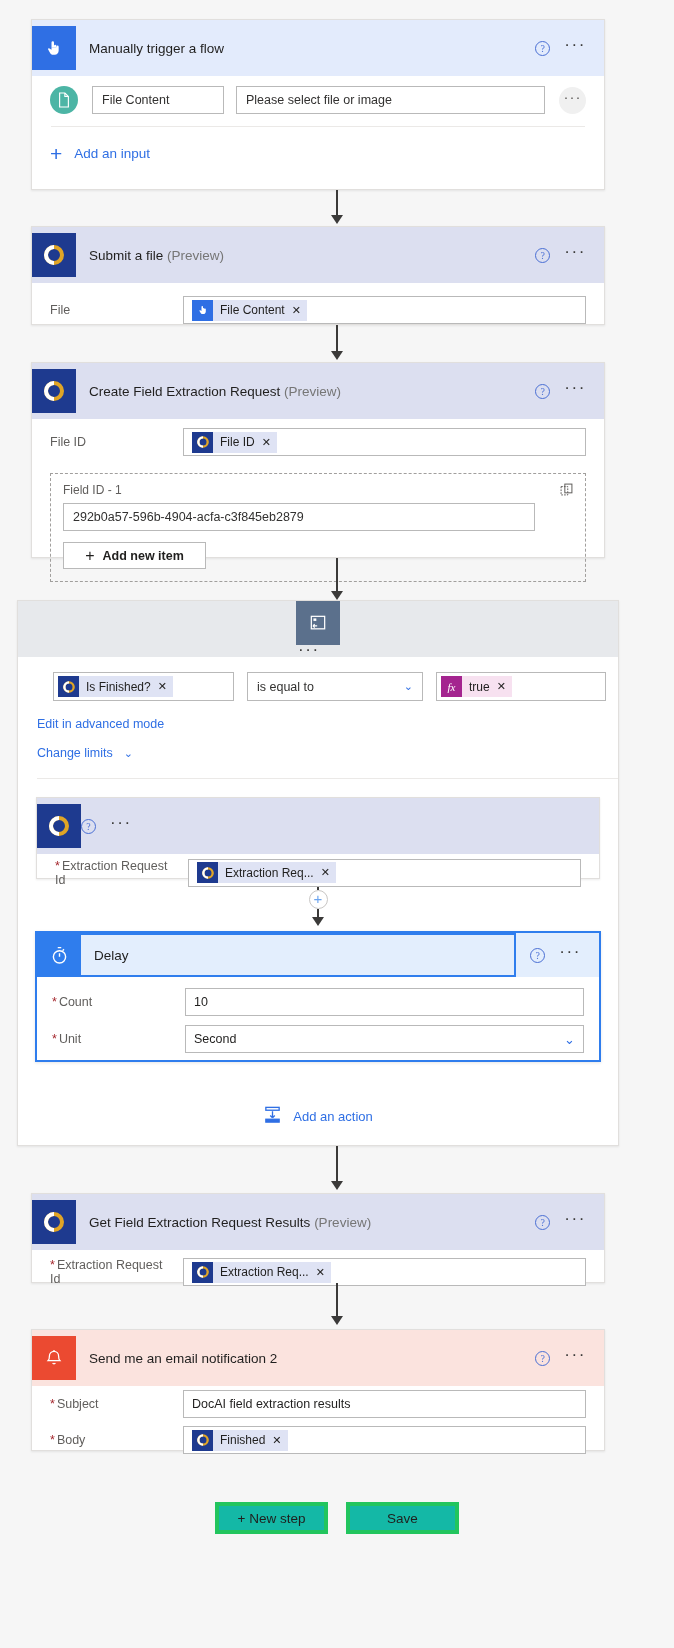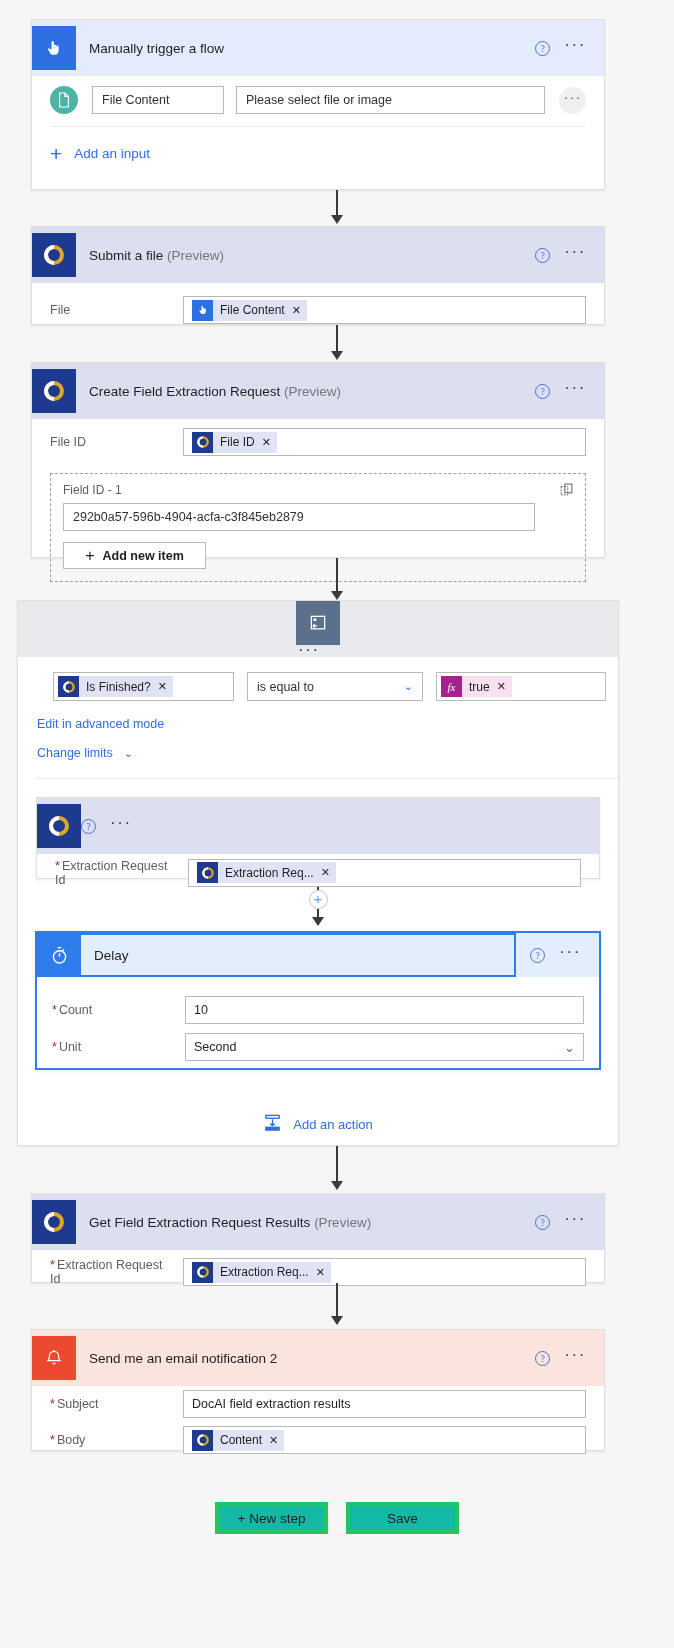--- a/index.html
+++ b/index.html
@@ -518,21 +518,21 @@
               <path d="M12 9.5v4M10 3h4M15.5 6.5l1.6-1.6"></path>
             </svg>
           </div>
           <div class="head-title">Delay</div>
         </div>
         <div class="head-right" style="padding-left:14px;">
           <div class="help-ic">?</div>
           <div class="ellipsis">···</div>
         </div>
       </div>
-      <div class="card-body" style="padding:16px 15px 0 15px;">
+      <div class="card-body" style="padding:8px 15px 0 15px;">
         <div class="row" style="min-height:33px;">
           <div class="row-label">
             <span class="req">*</span><span>Count</span>
           </div>
           <div class="field">10</div>
         </div>
         <div class="row" style="min-height:42px;">
           <div class="row-label">
             <span class="req">*</span><span>Unit</span>
           </div>
@@ -634,21 +634,21 @@
         </div>
         <div class="field">
           <span class="token">
             <span class="tok-ic ic-navy">
               <svg width="14" height="14" viewBox="0 0 24 24">
                 <circle cx="12" cy="12" r="8" fill="none" stroke="#e0a526" stroke-width="4"></circle>
                 <path d="M12 4a8 8 0 0 0 0 16" fill="none" stroke="#ffffff" stroke-width="4"></path>
                 <circle cx="12" cy="12" r="4.3" fill="#1e3a8f"></circle>
               </svg>
             </span>
-            <span>Content</span>
+            <span>Finished</span>
             <span class="tok-x">✕</span>
           </span>
         </div>
       </div>
     </div>
   </div>
 
   <div class="footer" style="position:absolute; left:0; top:1488px; width:674px;">
     <div class="btn">+ New step</div>
     <div class="btn">Save</div>

